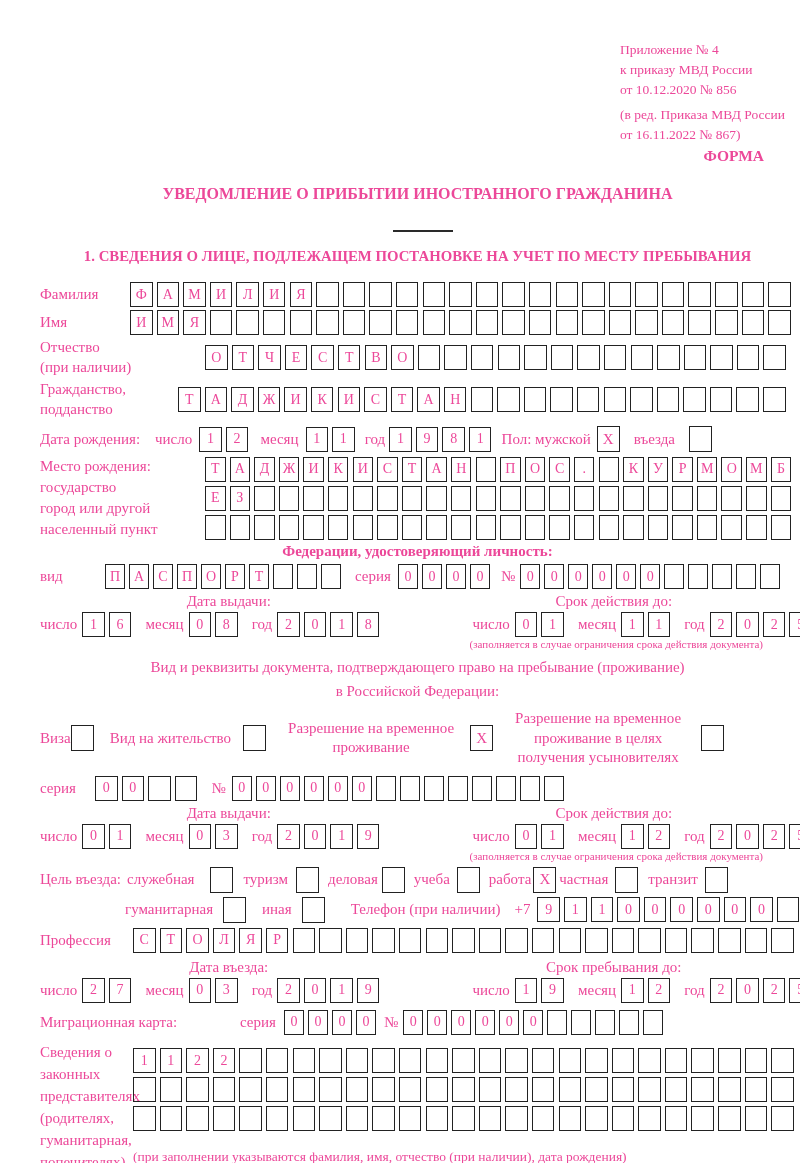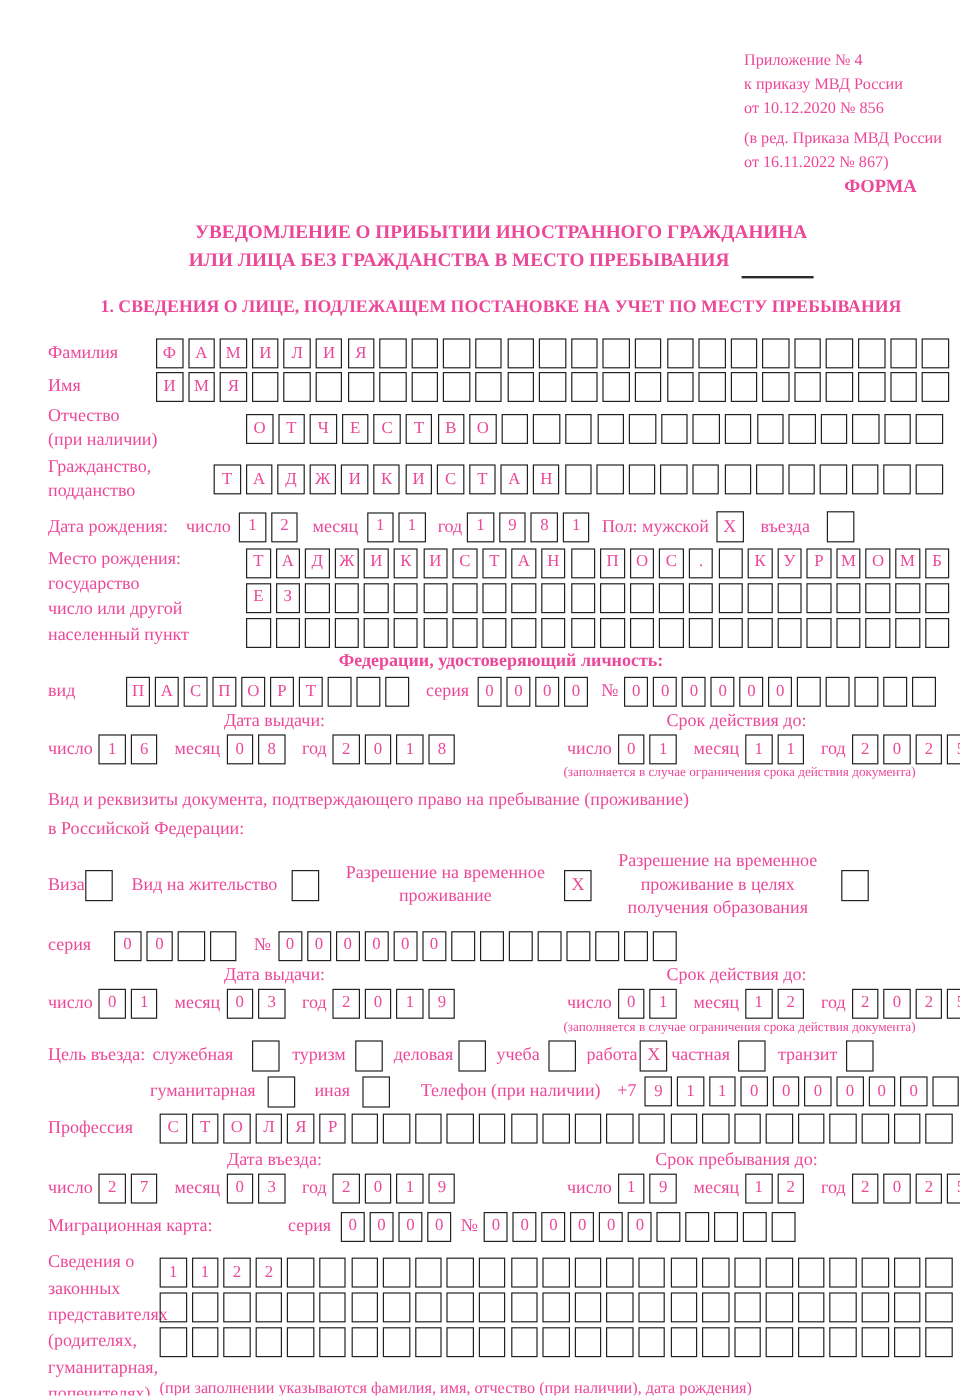--- a/index.html
+++ b/index.html
@@ -33,40 +33,40 @@
   .dochead { text-align:center; font-weight:bold; font-size:15px; margin:3px 0 4px 0; }
   .dates { display:flex; margin-top:4px; }
   .dcol { width:50%; box-sizing:border-box; }
   .dcol .dlabel { text-align:center; margin-bottom:2px; }
   .dcol.dright { padding-left:55px; }
   .dcol.dright .dlabel { padding-right:40px; }
   .dvals { display:flex; align-items:flex-start; white-space:nowrap; }
   .dvals .lbl { margin-right:5px; }
   .dvals .cells { margin-right:10px; }
   .note { font-size:11px; text-align:right; padding-right:32px; margin-top:1px; margin-bottom:5px; }
-  .intro { line-height:24px; margin-top:4px; }
+  .intro { line-height:24px; margin-top:4px;text-align:center; }
   .fnote { font-size:13.5px; margin-top:14px; }
 </style>
 </head>
 <body>
 
 <div class="page">
 
   <div class="appendix">
     <div>Приложение № 4</div>
     <div>к приказу МВД России</div>
     <div>от 10.12.2020 № 856</div>
     <div class="amend">(в ред. Приказа МВД России</div>
     <div>от 16.11.2022 № 867)</div>
   </div>
   <div class="forma">ФОРМА</div>
 
   <div class="title">
     <div>УВЕДОМЛЕНИЕ О ПРИБЫТИИ ИНОСТРАННОГО ГРАЖДАНИНА</div>
-    <div><span>ИЛИ ЛИЦА БЕЗ ГРАЖДАНСТВА В МЕСТО ПРЕБЫВАНИЯ</span><span class="tline">&nbsp;</span></div>
+    <div><span class="tline">&nbsp;</span></div>
   </div>
 
   <div class="sect">1. СВЕДЕНИЯ О ЛИЦЕ, ПОДЛЕЖАЩЕМ ПОСТАНОВКЕ НА УЧЕТ ПО МЕСТУ ПРЕБЫВАНИЯ</div>
 
   <div class="frow">
     <span class="lbl" style="width:90px">Фамилия</span>
     <span class="cells">
         <span class="cell">Ф</span>
         <span class="cell">А</span>
         <span class="cell">М</span>
@@ -211,21 +211,21 @@
     <span class="lbl" style="margin-right:6px">Пол: мужской</span>
     <span class="cbox">X</span>
     <span class="lbl" style="margin:0 14px 0 14px">въезда</span>
     <span class="cbox"></span>
   </div>
 
   <div class="frow" style="margin-top:4px">
     <span class="stack" style="width:165px; line-height:21px">
       <span>Место рождения:</span>
       <span>государство</span>
-      <span>число или другой</span>
+      <span>город или другой</span>
       <span>населенный пункт</span>
     </span>
     <span class="colcells">
       <span class="cells narrow">
           <span class="cell">Т</span>
           <span class="cell">А</span>
           <span class="cell">Д</span>
           <span class="cell">Ж</span>
           <span class="cell">И</span>
           <span class="cell">К</span>
@@ -399,21 +399,21 @@
     <span class="lbl" style="margin-left:16px; margin-right:12px">Вид на жительство</span>
     <span class="cbox"></span>
     <span class="stack center" style="width:182px; margin-left:14px; margin-right:8px">
       <span>Разрешение на временное</span>
       <span>проживание</span>
     </span>
     <span class="cbox">X</span>
     <span class="stack center" style="width:186px; margin-left:12px; margin-right:10px">
       <span>Разрешение на временное</span>
       <span>проживание в целях</span>
-      <span>получения образования</span>
+      <span>получения усыновителях</span>
     </span>
     <span class="cbox"></span>
   </div>
 
   <div class="frow">
     <span class="lbl" style="width:55px">серия</span>
     <span class="cells" style="margin-right:10px">
         <span class="cell">0</span>
         <span class="cell">0</span>
         <span class="cell"></span>

